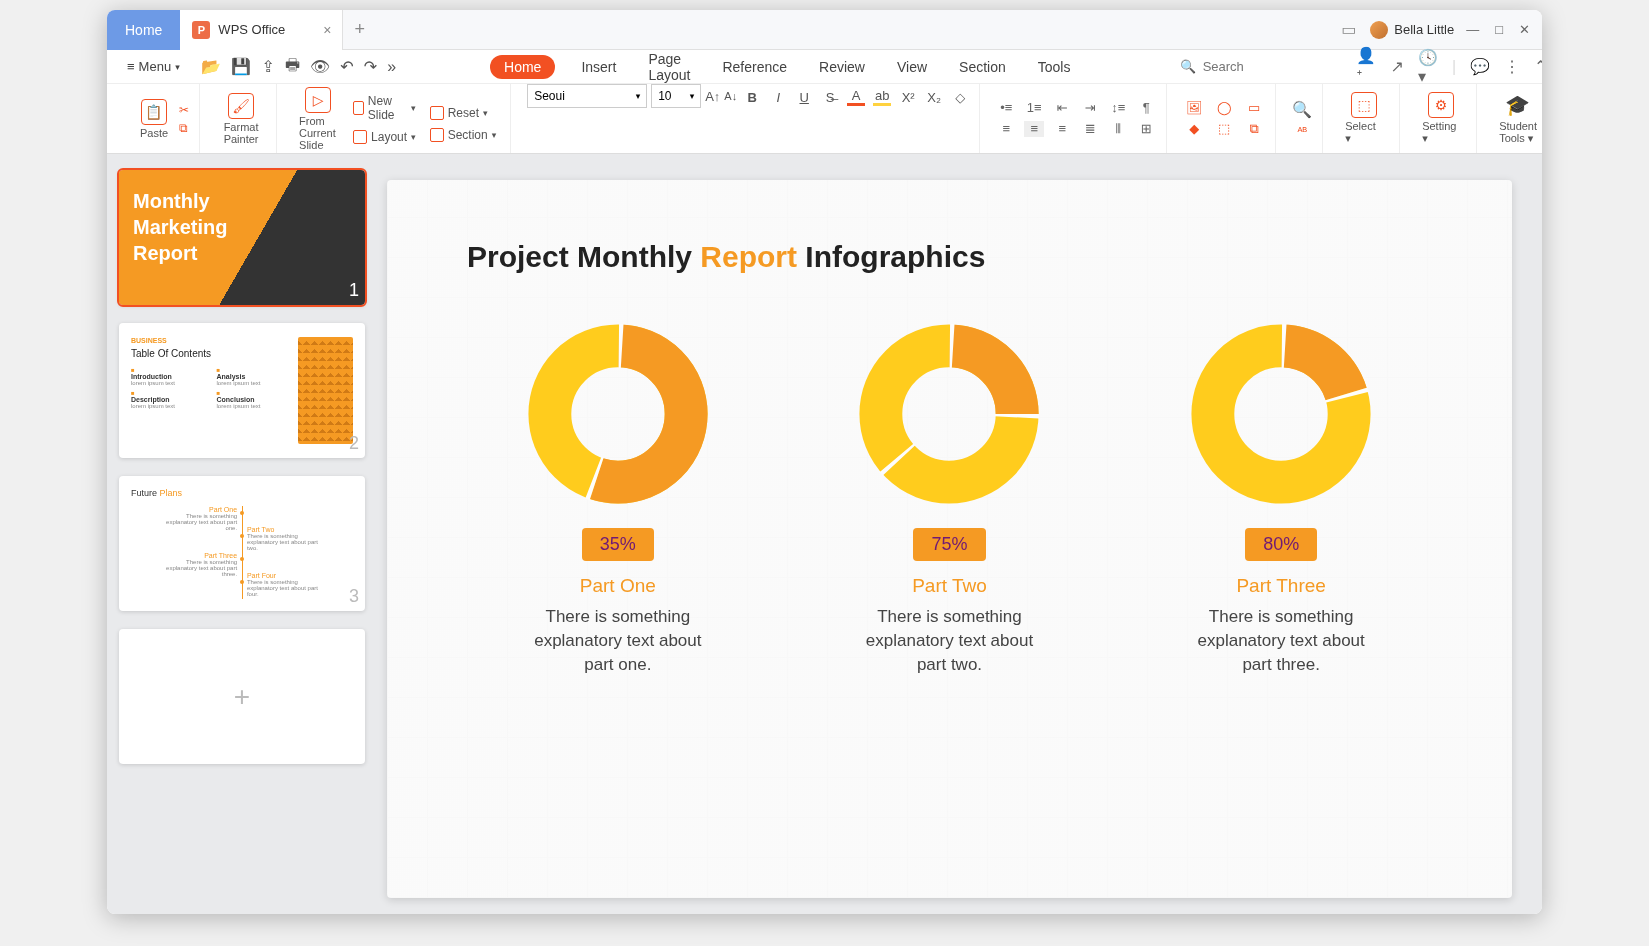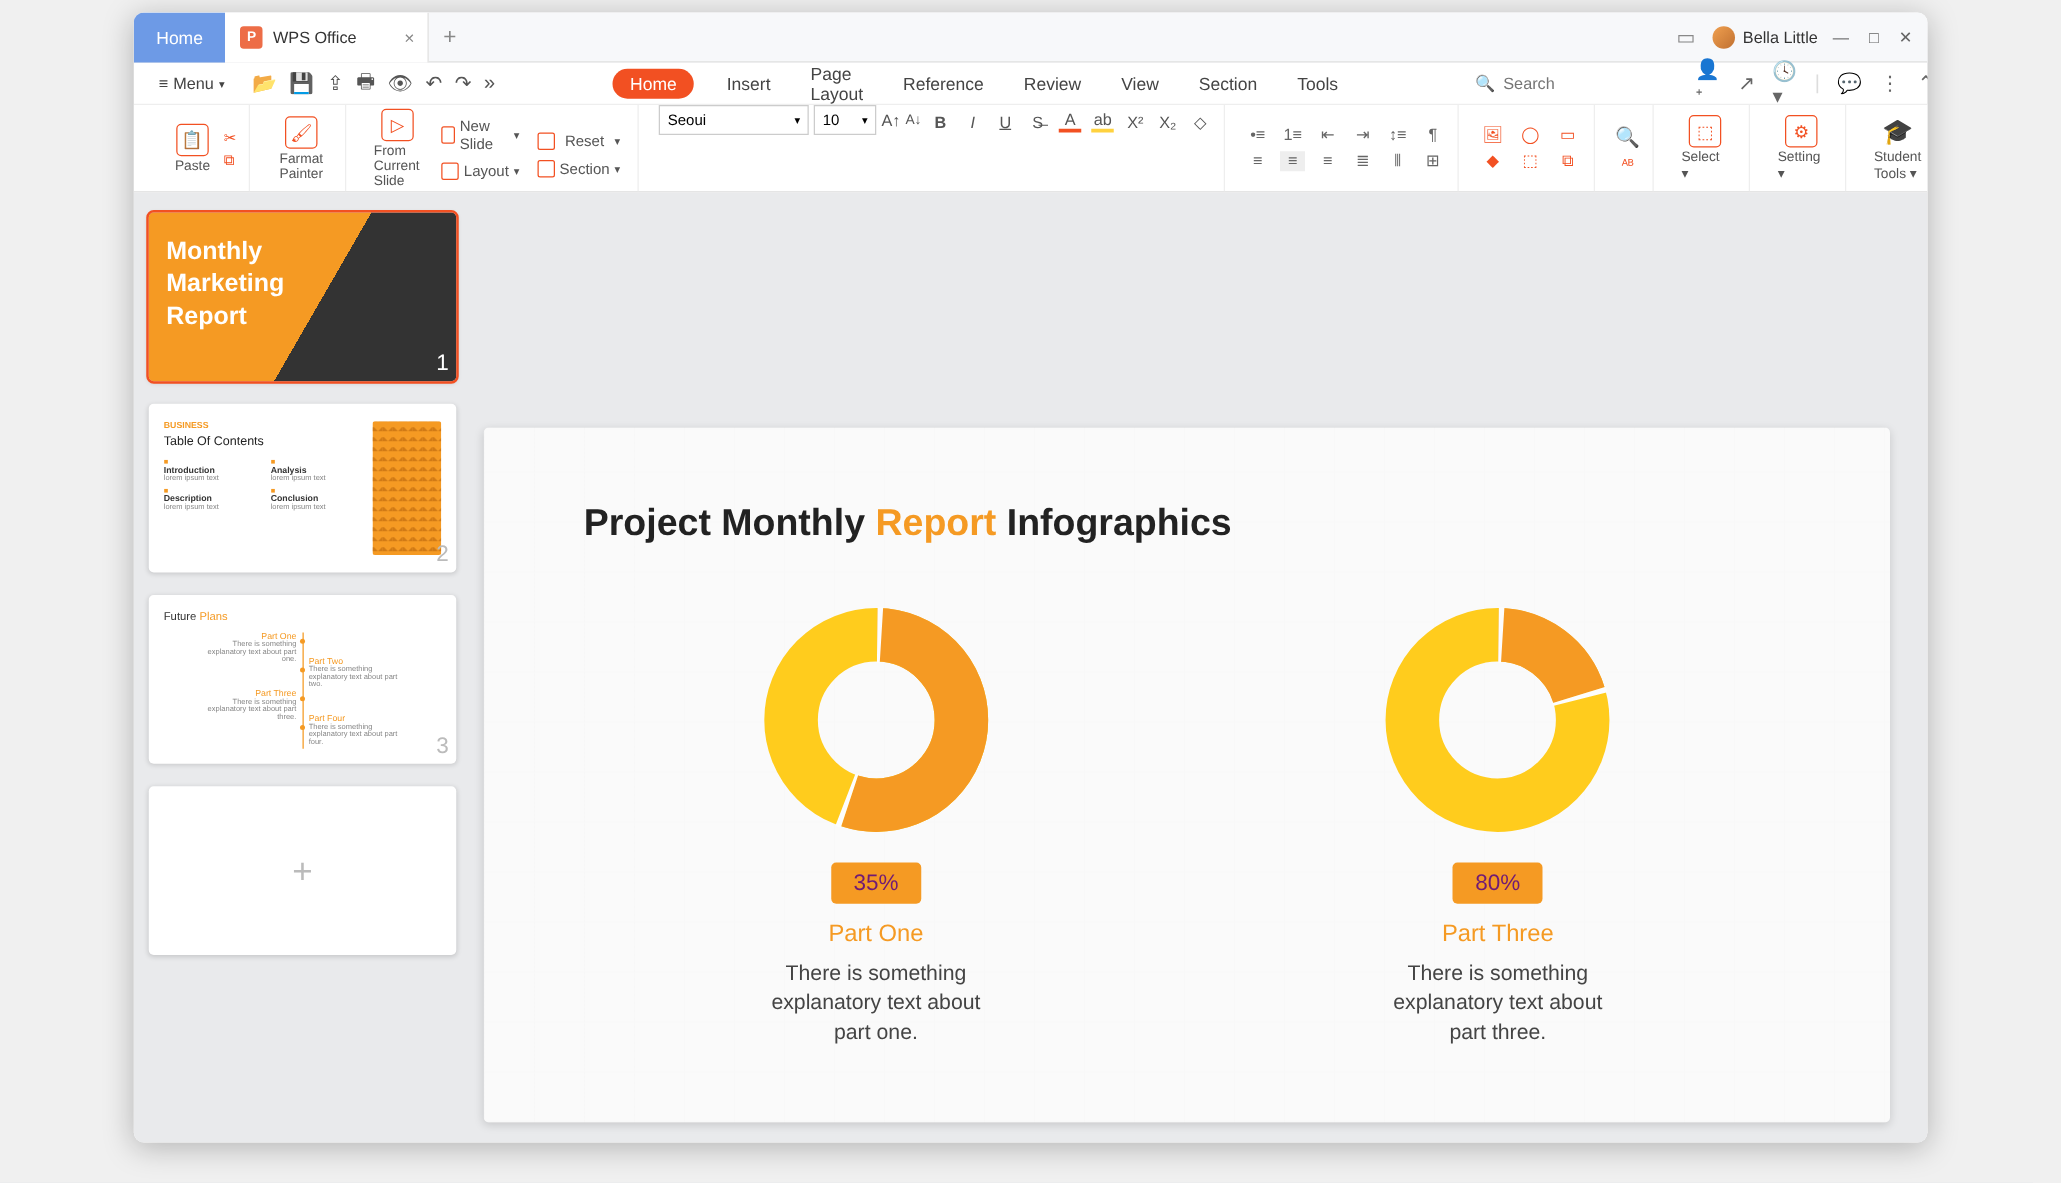--- a/index.html
+++ b/index.html
@@ -33,21 +33,21 @@
 .right-actions { display: flex; align-items: center; gap: 14px; color: #666; padding-right: 10px; }
 .right-actions span { cursor: pointer; }
 
 
 .ribbon { height: 70px; display: flex; align-items: center; padding: 0 12px; gap: 6px; border-bottom: 1px solid #ddd; background: #fff; }
 .ribbon-group { display: flex; align-items: center; padding: 0 10px; height: 100%; border-right: 1px solid #eee; }
 .ribbon-group:last-child { border-right: none; }
 .big-btn { display: flex; flex-direction: column; align-items: center; justify-content: center; gap: 2px; font-size: 11px; color: #555; cursor: pointer; padding: 0 6px; min-width: 50px; }
 .big-btn .ic { width: 26px; height: 26px; border: 1.5px solid #f25022; border-radius: 4px; display:flex;align-items:center;justify-content:center;color:#f25022;font-size:14px; }
 .small-btn-col { display: flex; flex-direction: column; gap: 4px; font-size: 12px; color: #555; }
-.small-btn { display: flex; align-items: center; gap: 4px; cursor: pointer; padding: 2px 4px; justify-content: space-between; }
+.small-btn { display: flex; align-items: center; gap: 4px; cursor: pointer; padding: 2px 4px; }
 .small-btn .sic { width: 14px; height: 14px; border: 1px solid #f25022; border-radius: 2px; }
 .select-box { border: 1px solid #ccc; height: 24px; padding: 0 6px; font-size: 12px; display: flex; align-items: center; justify-content: space-between; background: #fff; cursor: pointer; }
 .fmt-row { display: flex; align-items: center; gap: 8px; padding-top:4px; }
 .fmt-row span { cursor: pointer; color: #555; font-size: 13px; width:18px; text-align:center; }
 .grid-icons { display: grid; grid-template-columns: repeat(6, 20px); gap: 6px 8px; }
 .grid-icons span { cursor: pointer; color: #666; font-size: 13px; text-align:center; }
 
 
 .work-area { flex: 1; display: flex; background: #e9eaec; overflow: hidden; }
 .slide-panel { width: 270px; padding: 16px 12px; display: flex; flex-direction: column; gap: 18px; overflow-y: auto; }
@@ -62,21 +62,21 @@
 .thumb2 .toc-grid { display:grid; grid-template-columns:1fr 1fr; gap:4px 8px; font-size:6px; color:#888; flex:1;}
 .thumb2 .toc-grid b { color:#333; display:block; font-size:7px;}
 .thumb2 .side-img { width:55px; background:#f59a23; margin-left:4px; border-radius:2px; background-image:linear-gradient(45deg,#d07a15 25%,transparent 25%),linear-gradient(-45deg,#d07a15 25%,transparent 25%); background-size:8px 8px;}
 .thumb3 { padding:12px; font-size:6px; }
 .thumb3 .tl { position:absolute; left:50%; top:30px; bottom:12px; width:1px; background:#f59a23;}
 .thumb3 .node { position:absolute; width:4px;height:4px;border-radius:50%;background:#f59a23;left:calc(50% - 2px);}
 .thumb3 .blk { position:absolute; width:80px; font-size:6px; color:#888;}
 .thumb3 .blk h{color:#f59a23;font-size:7px;display:block;}
 .thumb-add { background:#fff; display:flex;align-items:center;justify-content:center;color:#bbb;font-size:28px;}
 
-.canvas { flex: 1; padding: 26px 30px 16px 10px; display: flex; align-items: flex-end; }
+.canvas { flex: 1; padding: 26px 30px 16px 10px; display: flex; }
 .slide { flex: 1; background: #fdfdfd; border-radius: 4px; box-shadow: 0 2px 8px rgba(0,0,0,0.15); padding: 60px 80px; position: relative; background-image: linear-gradient(rgba(250,250,250,0.92),rgba(250,250,250,0.92)), repeating-linear-gradient(0deg,#ddd 0,#ddd 1px,transparent 1px,transparent 40px), repeating-linear-gradient(90deg,#ddd 0,#ddd 1px,transparent 1px,transparent 40px); }
 .slide-title { font-size: 30px; font-weight: 600; color: #222; margin-bottom: 50px; }
 .slide-title .hl { color: #f59a23; }
 .charts-row { display: flex; justify-content: space-around; gap: 30px; }
 .chart-block { display: flex; flex-direction: column; align-items: center; width: 260px; }
 .donut { width: 180px; height: 180px; }
 .pct-badge { background: #f59a23; color: #701a75; font-size: 18px; padding: 6px 18px; border-radius: 4px; margin-top: 24px; }
 .part-name { color: #f59a23; font-size: 19px; margin-top: 14px; }
 .part-desc { color: #444; font-size: 17px; text-align: center; margin-top: 8px; line-height: 1.4; max-width: 200px; }
 </style>
@@ -327,20 +327,32 @@
               <circle cx="21" cy="21" r="15.9" fill="none" stroke="#ffcc1d" stroke-width="10"></circle>
               <circle cx="21" cy="21" r="15.9" fill="none" stroke="#f59a23" stroke-width="10" stroke-dasharray="55 45" stroke-dashoffset="25"></circle>
               <circle cx="21" cy="21" r="15.9" fill="none" stroke="#fdfdfd" stroke-width="10.5" stroke-dasharray="0.8 99.2" stroke-dashoffset="25"></circle>
               <circle cx="21" cy="21" r="15.9" fill="none" stroke="#fdfdfd" stroke-width="10.5" stroke-dasharray="0.8 99.2" stroke-dashoffset="70"></circle>
             </svg>
             <div class="pct-badge">35%</div>
             <div class="part-name">Part One</div>
             <div class="part-desc">There is something explanatory text about part one.</div>
           </div>
 
+          <div class="chart-block">
+            <svg class="donut" viewBox="0 0 42 42">
+              <circle cx="21" cy="21" r="15.9" fill="none" stroke="#ffcc1d" stroke-width="10"></circle>
+              <circle cx="21" cy="21" r="15.9" fill="none" stroke="#f59a23" stroke-width="10" stroke-dasharray="25 75" stroke-dashoffset="25"></circle>
+              <circle cx="21" cy="21" r="15.9" fill="none" stroke="#fdfdfd" stroke-width="10.5" stroke-dasharray="0.8 99.2" stroke-dashoffset="25"></circle>
+              <circle cx="21" cy="21" r="15.9" fill="none" stroke="#fdfdfd" stroke-width="10.5" stroke-dasharray="0.8 99.2" stroke-dashoffset="0"></circle>
+              <circle cx="21" cy="21" r="15.9" fill="none" stroke="#fdfdfd" stroke-width="10.5" stroke-dasharray="0.8 99.2" stroke-dashoffset="62"></circle>
+            </svg>
+            <div class="pct-badge">75%</div>
+            <div class="part-name">Part Two</div>
+            <div class="part-desc">There is something explanatory text about part two.</div>
+          </div>
 
           <div class="chart-block">
             <svg class="donut" viewBox="0 0 42 42">
               <circle cx="21" cy="21" r="15.9" fill="none" stroke="#ffcc1d" stroke-width="10"></circle>
               <circle cx="21" cy="21" r="15.9" fill="none" stroke="#f59a23" stroke-width="10" stroke-dasharray="20 80" stroke-dashoffset="25"></circle>
               <circle cx="21" cy="21" r="15.9" fill="none" stroke="#fdfdfd" stroke-width="10.5" stroke-dasharray="0.8 99.2" stroke-dashoffset="25"></circle>
               <circle cx="21" cy="21" r="15.9" fill="none" stroke="#fdfdfd" stroke-width="10.5" stroke-dasharray="0.8 99.2" stroke-dashoffset="5"></circle>
             </svg>
             <div class="pct-badge">80%</div>
             <div class="part-name">Part Three</div>

